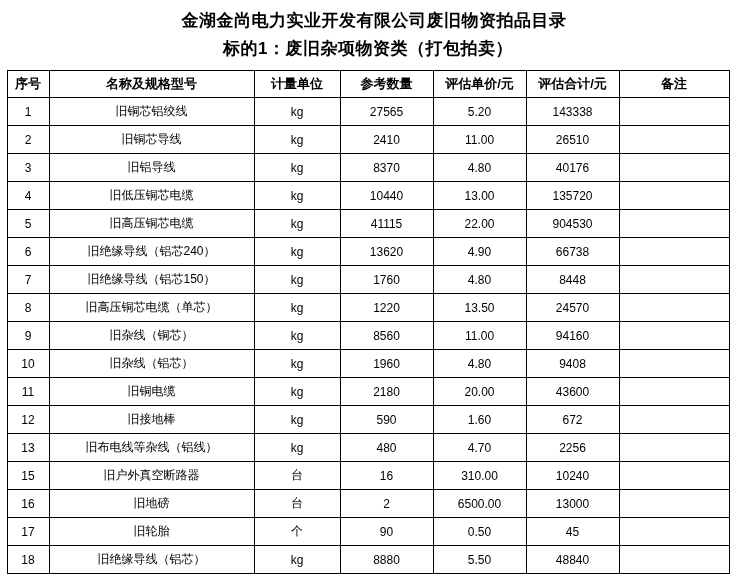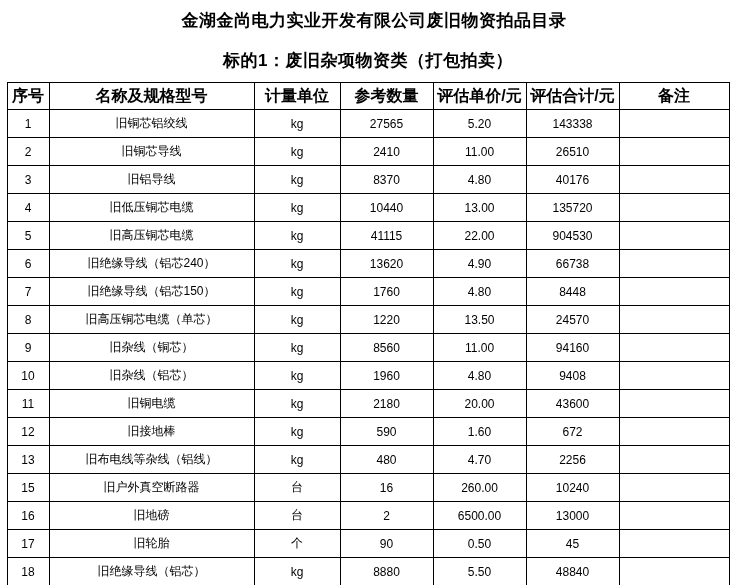--- a/index.html
+++ b/index.html
@@ -32,42 +32,42 @@
     line-height: 26px;
     white-space: nowrap;
     padding-left: 12px;
   }
   .doc-subtitle {
     font-size: 17px;
     font-weight: bold;
     letter-spacing: 0.5px;
     line-height: 26px;
     white-space: nowrap;
-    margin-top: 14px;
+    margin-top: 2px;
   }
   table.catalog {
     border-collapse: collapse;
     width: 722px;
     margin: 8px auto 0 auto;
     table-layout: fixed;
   }
   table.catalog th,
   table.catalog td {
     border: 1px solid #000000;
     font-size: 12px;
     text-align: center;
     vertical-align: middle;
     padding: 0;
     height: 27px;
     overflow: hidden;
     white-space: nowrap;
   }
   table.catalog th {
     font-weight: bold;
-    font-size: 16px;
+    font-size: 13px;
     height: 26px;
   }
   col.c-idx    { width: 42px; }
   col.c-name   { width: 205px; }
   col.c-unit   { width: 86px; }
   col.c-qty    { width: 93px; }
   col.c-price  { width: 93px; }
   col.c-total  { width: 93px; }
   col.c-remark { width: 110px; }
 </style>
@@ -218,21 +218,21 @@
           <td>480</td>
           <td>4.70</td>
           <td>2256</td>
           <td></td>
         </tr>
         <tr>
           <td>15</td>
           <td>旧户外真空断路器</td>
           <td>台</td>
           <td>16</td>
-          <td>260.00</td>
+          <td>310.00</td>
           <td>10240</td>
           <td></td>
         </tr>
         <tr>
           <td>16</td>
           <td>旧地磅</td>
           <td>台</td>
           <td>2</td>
           <td>6500.00</td>
           <td>13000</td>

